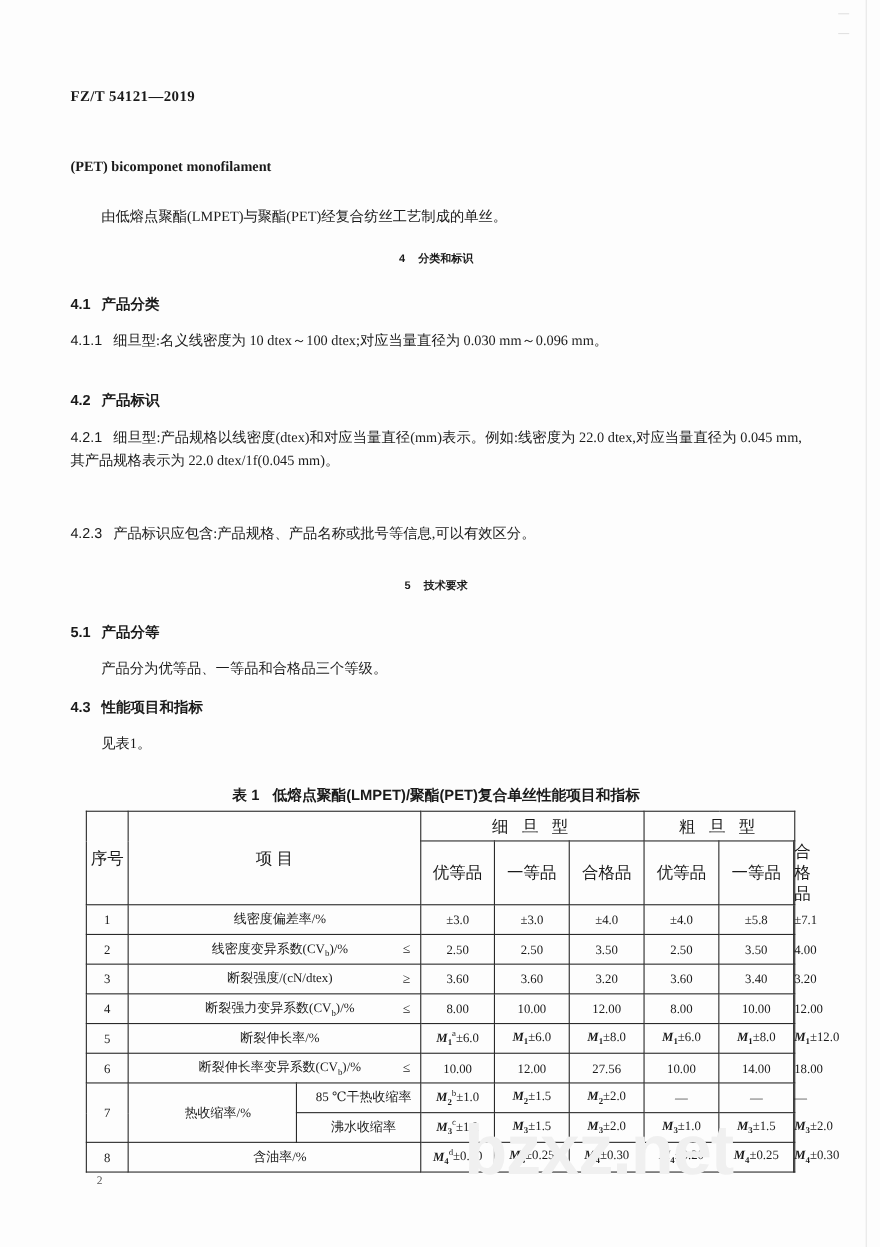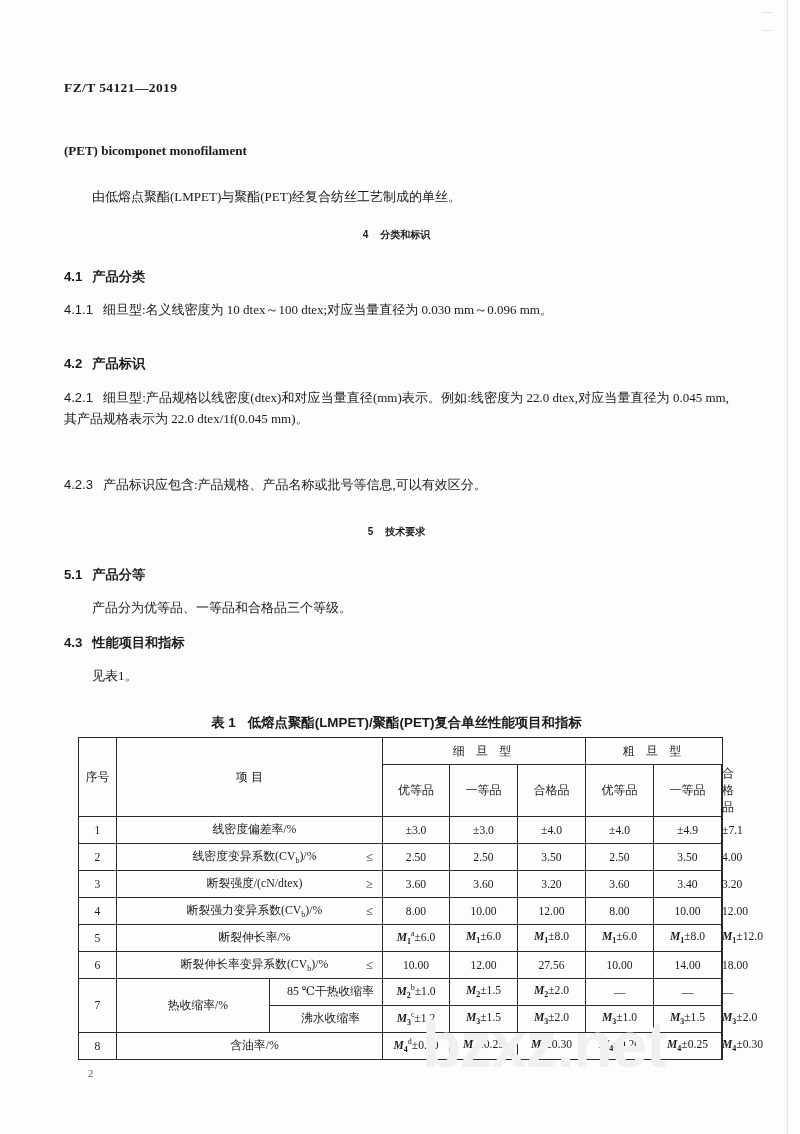--- a/index.html
+++ b/index.html
@@ -126,21 +126,21 @@
     height: 26px;
     text-align: center;
     vertical-align: middle;
     font-weight: normal;
   }
   table.spec .outer-l { border-left-width: 1.4px; }
   table.spec .outer-r { border-right-width: 1.4px; }
   .hdr-cn {
     font-family: "Liberation Sans", sans-serif;
     font-weight: bold;
-    font-size: 12px;
+    font-size: 15px;
   }
   .spaced { letter-spacing: 4px; }
   .itemtxt {
     text-align: left;
     padding-left: 10px !important;
     font-size: 11.8px;
     position: relative;
   }
   .itemtxt .rel {
     position: absolute;
@@ -305,21 +305,21 @@
         <tr>
           <td class="outer-l">1</td>
           <td colspan="2" class="itemtxt">
             <span>线密度偏差率/%</span>
             <span class="rel"></span>
           </td>
           <td class="val">±3.0</td>
           <td class="val">±3.0</td>
           <td class="val">±4.0</td>
           <td class="val">±4.0</td>
-          <td class="val">±4.9</td>
+          <td class="val">±5.8</td>
           <td class="val outer-r">±7.1</td>
         </tr>
 
         <tr>
           <td class="outer-l">2</td>
           <td colspan="2" class="itemtxt">
             <span><span>线密度变异系数(CV</span><sub class="cv">b</sub><span>)/%</span></span>
             <span class="rel">≤</span>
           </td>
           <td class="val">2.50</td>

